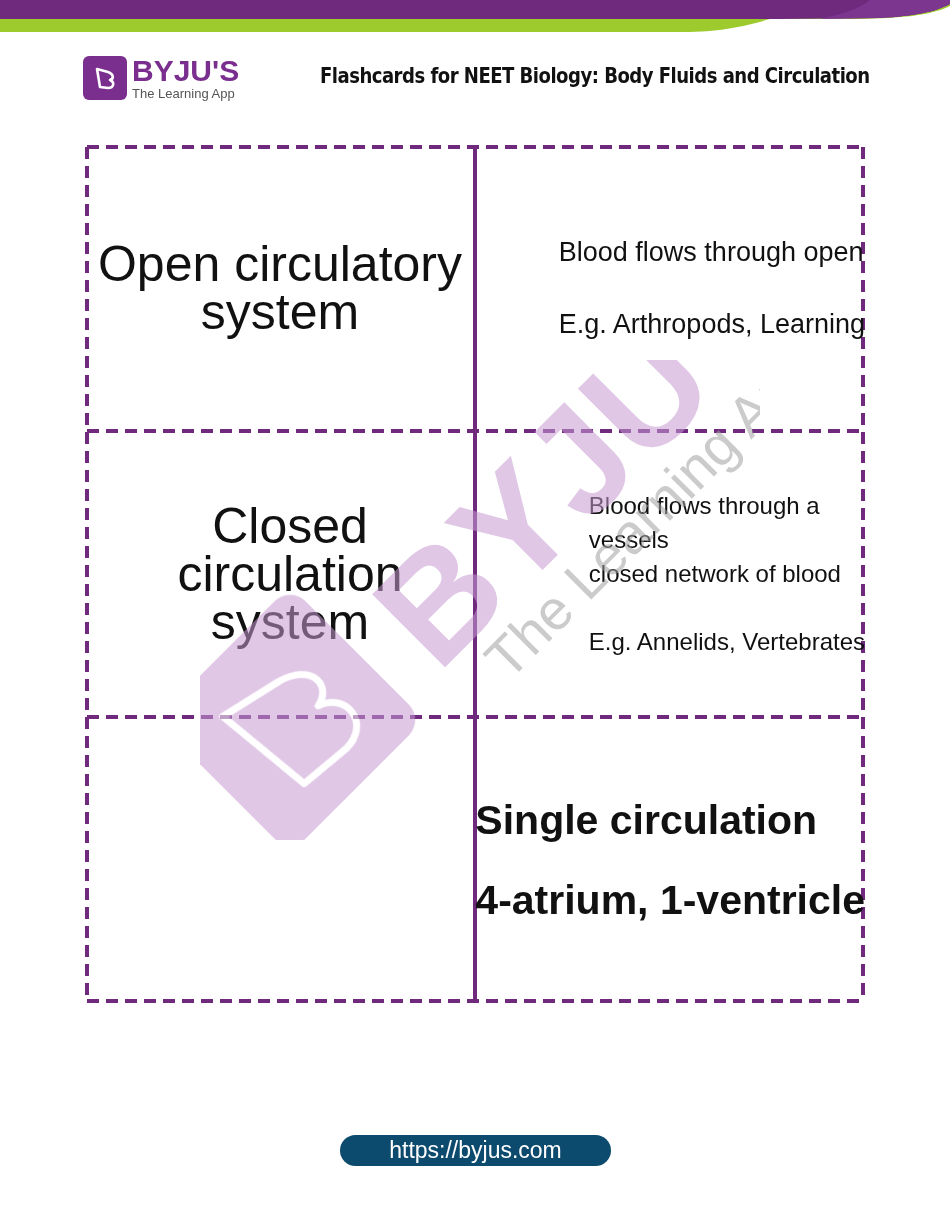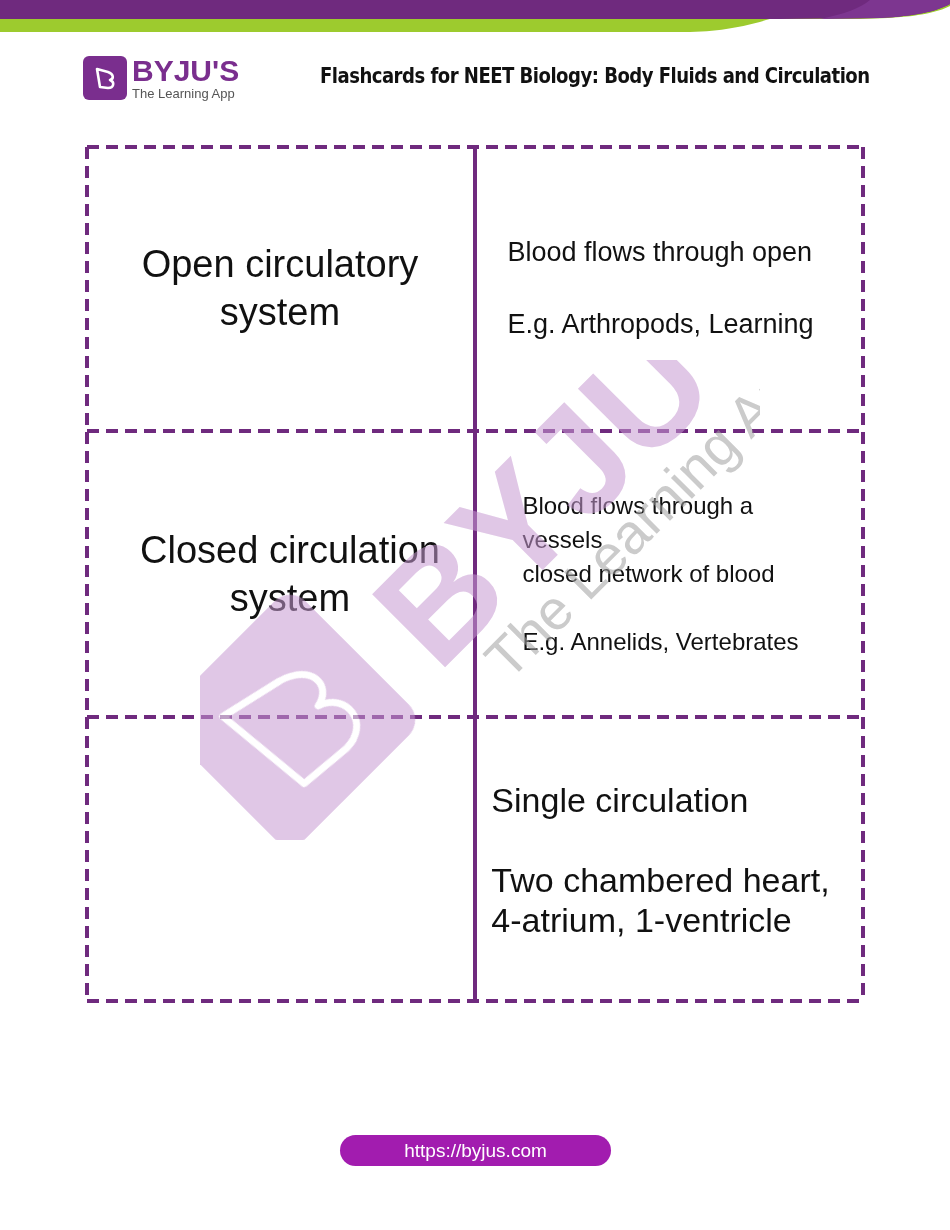--- a/index.html
+++ b/index.html
@@ -23,33 +23,33 @@
       transform: scaleX(0.86); transform-origin: left center;
     }
     .grid {
       position: absolute; left: 85px; top: 145px; width: 780px; height: 858px;
     }
     .card-row { position: absolute; left: 0; width: 780px; height: 286px; }
     .cell {
       position: absolute; top: 0; height: 286px; display: flex; align-items: center;
     }
     .cell.term { left: 0; width: 390px; justify-content: center; text-align: center; }
-    .cell.def { left: 367px; width: 390px; justify-content: center; padding-left: 27px; box-sizing: border-box; }
-    .term-text { font-size: 38px; color: #111; line-height: 48px; }
+    .cell.def { left: 390px; width: 390px; justify-content: flex-end; padding-left: 27px; box-sizing: border-box; }
+    .term-text { font-size: 50px; color: #111; line-height: 48px; }
     .def-block { display: flex; flex-direction: column; color: #111; }
     .def-line { font-size: 27px; line-height: 36px; white-space: nowrap; }
     .def-gap { height: 36px; }
     .def-small .def-line { font-size: 24px; line-height: 34px; }
     .def-small .def-gap { height: 34px; }
-    .def-large .def-line { font-size: 34px; line-height: 40px; }
+    .def-large .def-line { font-size: 41px; line-height: 40px; font-weight: bold; }
     .def-large .def-gap { height: 40px; }
     .watermark { position: absolute; left: 200px; top: 360px; width: 560px; height: 480px; pointer-events: none; }
     .footer-pill {
       position: absolute; left: 340px; top: 1135px; width: 271px; height: 31px; border-radius: 16px;
-      background: #a21caf; color: #fff; font-size: 19px; display: flex; align-items: center; justify-content: center;
+      background: #0c4a6e; color: #fff; font-size: 23px; display: flex; align-items: center; justify-content: center;
     }
   </style>
 </head>
 <body>
 
 <svg class="top-band" viewBox="0 0 950 34" preserveAspectRatio="none">
   <path d="M0 0 H950 V6 C930 16 900 18 860 19 L770 19 C745 26 725 31 690 32 L0 32 Z" fill="#9dcb2e"></path>
   <path d="M0 0 H950 V4 C935 12 915 16 880 18 L780 19 L0 19 Z" fill="#6f2a7e"></path>
   <path d="M870 0 H950 V4 C935 12 915 16 880 18 L820 19 C845 14 860 8 870 0 Z" fill="#7d3690"></path>
 </svg>
@@ -113,21 +113,20 @@
         <div class="def-line">E.g. Annelids, Vertebrates</div>
       </div>
     </div>
   </div>
 
   <div class="card-row" style="top:572px;">
     <div class="cell def def-large">
       <div class="def-block">
         <div class="def-line">Single circulation</div>
         <div class="def-gap"></div>
-        <div class="def-line">Two chambered heart,</div>
         <div class="def-line">4-atrium, 1-ventricle</div>
       </div>
     </div>
   </div>
 </div>
 
 <svg class="watermark" viewBox="0 0 560 480">
   <g opacity="0.55">
     <g transform="translate(90 360) rotate(-45)">
       <rect x="-95" y="-95" width="190" height="190" rx="22" fill="#c79ad2"></rect>

